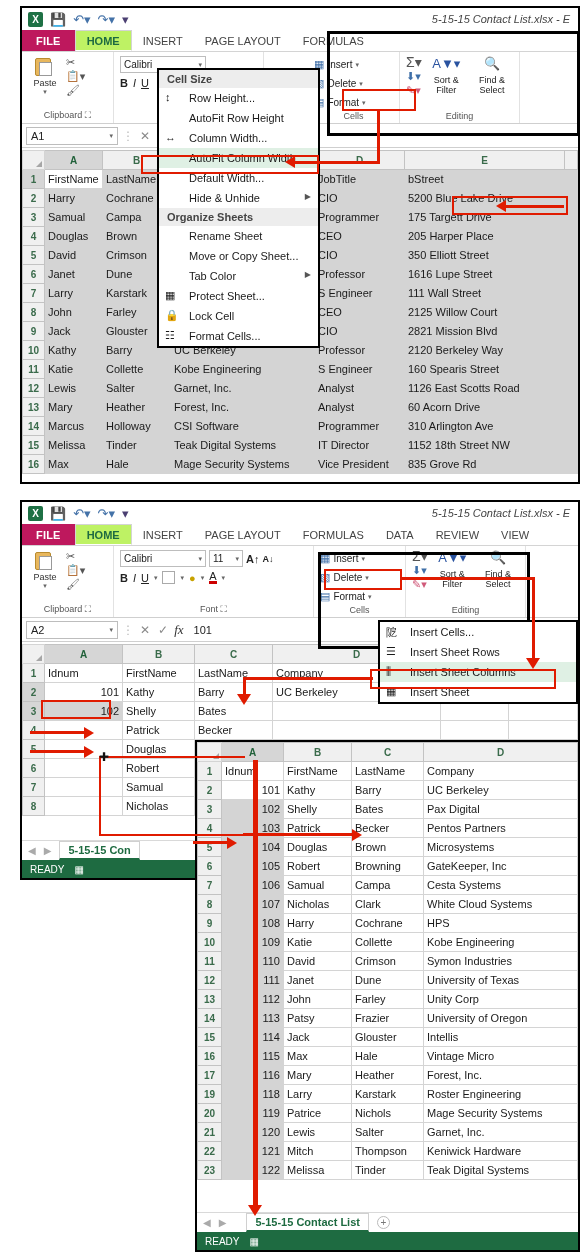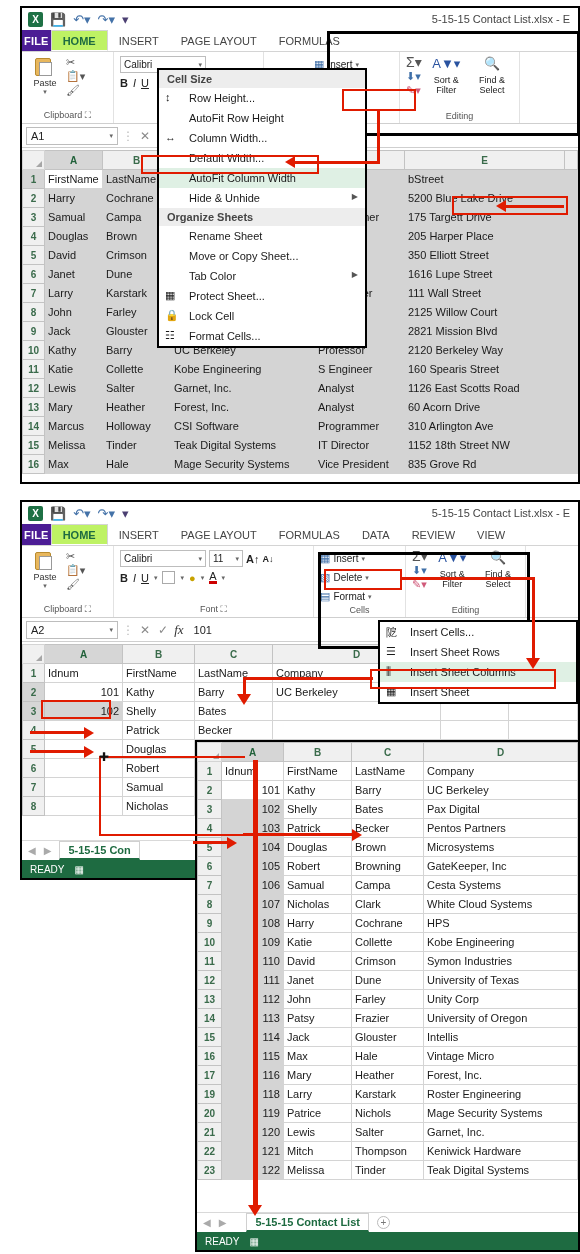--- a/index.html
+++ b/index.html
@@ -19,30 +19,30 @@
   }
   .xl-logo {
     width: 15px; height: 15px; background: #1e7145; border-radius: 2px;
     color: #fff; font-size: 10px; font-weight: bold; line-height: 15px;
     text-align: center; font-family: "Liberation Sans", sans-serif;
   }
   .qat-ico { font-size: 13px; color: #4b3f72; }
   .qat-ico.save { color: #7b3fa0; }
   .qat-ico.undo, .qat-ico.redo { color: #4472a8; }
   .qat-title {
-    position: absolute; right: 8px; font-size: 11px; color: #444; white-space: nowrap;
+    position: absolute; right: 8px; font-size: 11px; color: #444; white-space: nowrap; font-style: italic;
   }
 
   .tabbar {
     height: 22px; background: #fff; display: flex; align-items: stretch;
     border-bottom: 1px solid #d4d4d4;
   }
   .tab-file {
-    background: #4c1d95; color: #fff; font-size: 11px; font-weight: 600;
-    padding: 0 2px; display: flex; align-items: center; letter-spacing: .2px;
+    background: #be185d; color: #fff; font-size: 11px; font-weight: 600;
+    padding: 0 14px; display: flex; align-items: center; letter-spacing: .2px;
   }
   .tab {
     font-size: 11px; color: #444; padding: 0 11px; display: flex; align-items: center;
     white-space: nowrap;
   }
   .tab.active { color: #1e6b41; font-weight: 600; border: 1px solid #d4d4d4; border-bottom-color: #fff;
                 background: #bef264; position: relative; top: 0; }
 
   .ribbon { height: 72px; background: #fff; display: flex; position: relative;
             border-bottom: 1px solid #cfcfcf; }
@@ -427,28 +427,28 @@
             <td class="shaded">Hale</td>
             <td class="shaded">Mage Security Systems</td>
             <td class="shaded">Vice President</td>
             <td class="shaded">835 Grove Rd</td>
             <td class="shaded"></td>
           </tr>
         </tbody>
     </table>
   </div>
 
-  <div class="menu" style="left:135px; top:60px; width:210px;">
+  <div class="menu" style="left:135px; top:60px; width:163px;">
     <div id="p1-menu">
         <div class="menu-hdr">Cell Size</div>
         <div class="menu-item"><span class="mico">↕</span><span>Row Height...</span></div>
         <div class="menu-item"><span>AutoFit Row Height</span></div>
         <div class="menu-item"><span class="mico">↔</span><span>Column Width...</span></div>
+        <div class="menu-item hl"><span>AutoFit Column Width</span></div>
         <div class="menu-item"><span>Default Width...</span></div>
-        <div class="menu-item hl"><span>AutoFit Column Width</span></div>
         <div class="menu-item"><span>Hide &amp; Unhide</span><span class="arrowr">▶</span></div>
         <div class="menu-hdr">Organize Sheets</div>
         <div class="menu-item"><span>Rename Sheet</span></div>
         <div class="menu-item"><span>Move or Copy Sheet...</span></div>
         <div class="menu-item"><span>Tab Color</span><span class="arrowr">▶</span></div>
         <div class="menu-item"><span class="mico">▦</span><span>Protect Sheet...</span></div>
         <div class="menu-item"><span class="mico">🔒</span><span>Lock Cell</span></div>
         <div class="menu-item"><span class="mico">☷</span><span>Format Cells...</span></div>
       </div>
   </div>

